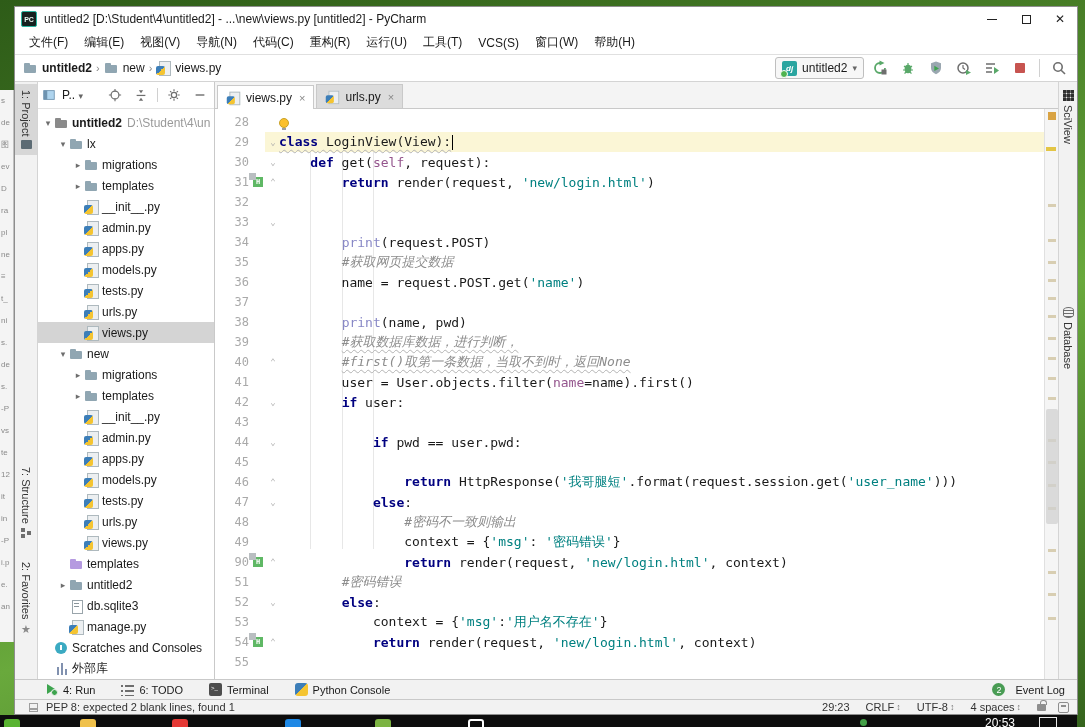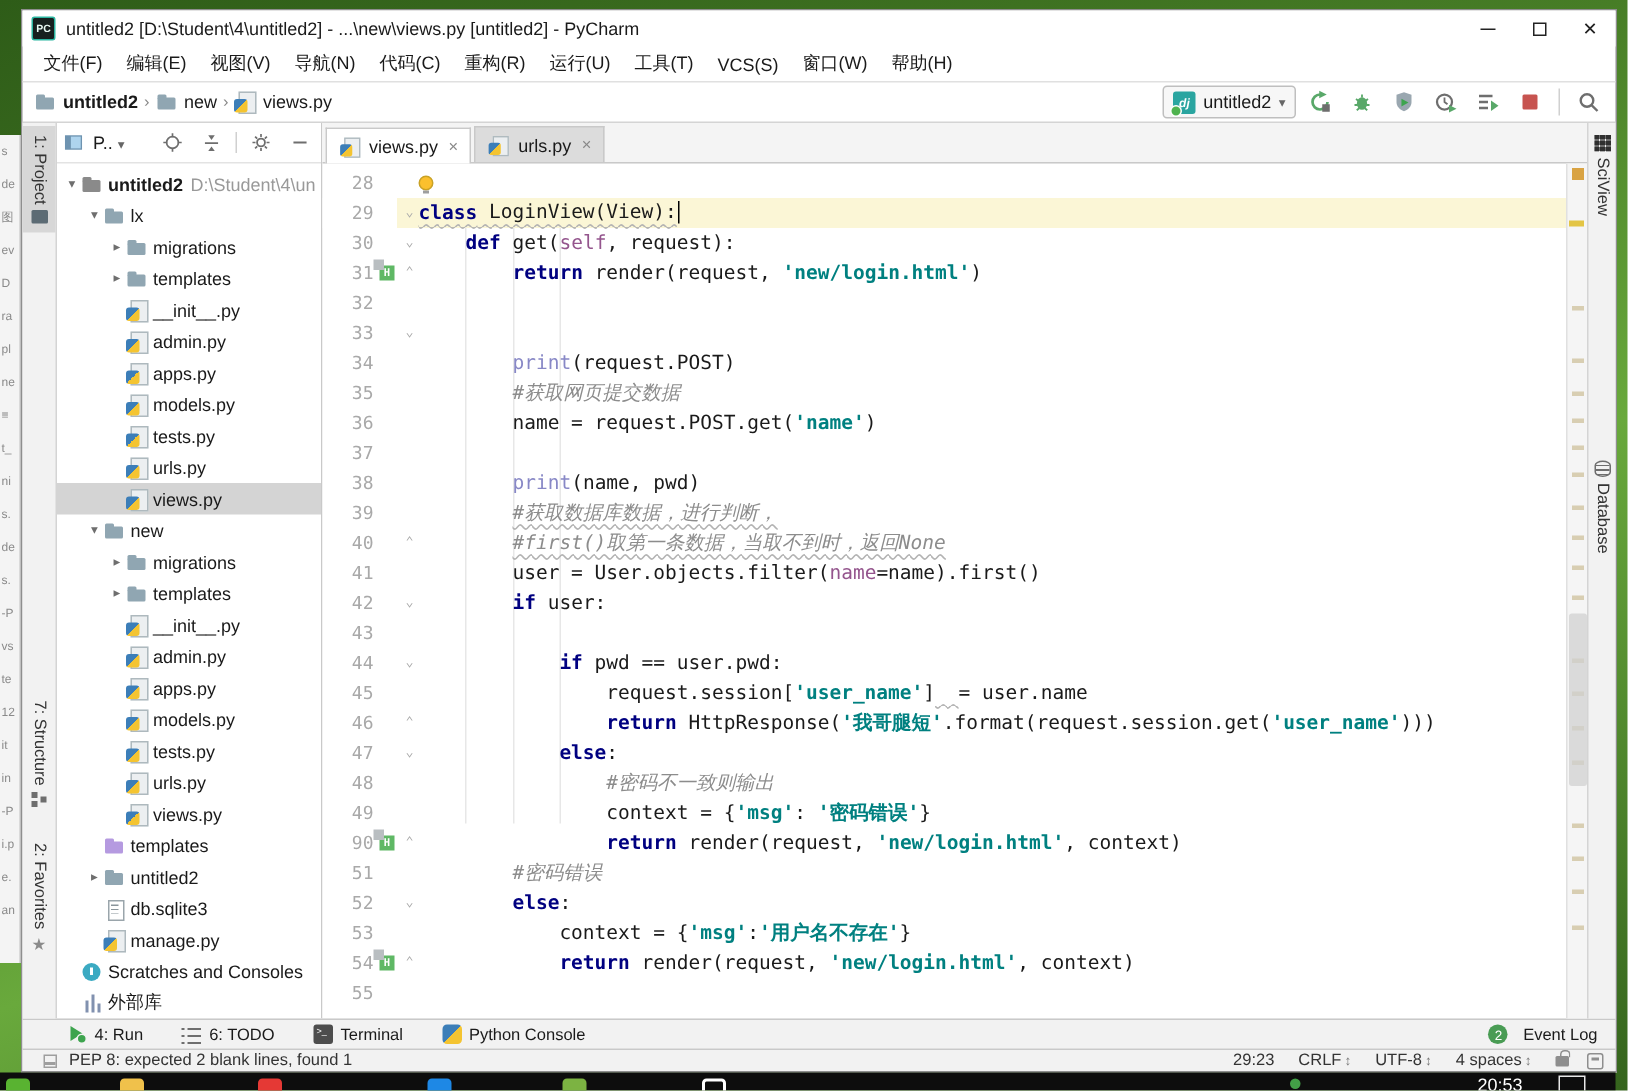--- a/index.html
+++ b/index.html
@@ -118,21 +118,21 @@
   .code-area { flex:1; overflow:hidden; position:relative; padding-top:3px;
                font-family:"DejaVu Sans Mono","Liberation Mono",monospace; font-size:13px; }
   .guide { position:absolute; width:1px; background:#e7e7e7; top:43px; bottom:130px; }
   .code-line { height:20px; display:flex; align-items:center; position:relative; }
   .code-line.caret-line { background:linear-gradient(to right,#fff 50px,#fbf6d6 50px); }
   .lnum { width:34px; text-align:right; color:#a9a9a9; font-size:12px; flex:none; }
   .gslot { width:18px; flex:none; display:flex; align-items:center; justify-content:center; }
   .fold { width:12px; flex:none; color:#ababab; font-size:9px; text-align:center; line-height:10px; }
   .code-text { white-space:pre; flex:1; color:#1a1a1a; }
   .tok-kw { color:#000080; font-weight:bold;margin-top:36px; }
-  .tok-str { color:#008080; font-weight:bold; }
+  .tok-str { color:#008080; font-weight:normal; }
   .tok-com { color:#8c8c8c; font-style:italic; }
   .tok-bi { color:#8888c6; }
   .tok-self { color:#94558d; }
   .tok-kwarg { color:#94558d; }
   .sq { text-decoration:underline; text-decoration-style:wavy; text-decoration-color:#b3b3b3;
         text-underline-offset:3px; text-decoration-thickness:1px; }
   .caret { display:inline-block; width:1px; height:15px; background:#000; vertical-align:middle; margin-left:1px; }
   .bulb { display:inline-block; width:10px; height:10px; border-radius:50%; background:#fbc02d;
           border:1px solid #c9a227; position:relative; vertical-align:middle; margin-right:6px; }
   .bulb::after { content:""; position:absolute; left:2px; bottom:-3px; width:4px; height:2px; background:#9e9e9e; }
@@ -626,21 +626,20 @@
             <div class="code-line">
               <span class="lnum">44</span>
               <span class="gslot"></span>
               <span class="fold">⌄</span>
               <span class="code-text"><span class="tok-pl">            </span><span class="tok-kw">if</span><span class="tok-pl"> pwd == user.pwd:</span></span>
             </div>
             <div class="code-line">
               <span class="lnum">45</span>
               <span class="gslot"></span>
               <span class="fold"></span>
-              <span class="code-text"><span class="tok-pl">                request.session[</span><span class="tok-str">'user_name'</span><span class="tok-pl">]</span><span class="tok-pl sq">  </span><span class="tok-pl">= user.name</span></span>
             </div>
             <div class="code-line">
               <span class="lnum">46</span>
               <span class="gslot"></span>
               <span class="fold">⌃</span>
               <span class="code-text"><span class="tok-pl">                </span><span class="tok-kw">return</span><span class="tok-pl"> HttpResponse(</span><span class="tok-str">'我哥腿短'</span><span class="tok-pl">.format(request.session.get(</span><span class="tok-str">'user_name'</span><span class="tok-pl">)))</span></span>
             </div>
             <div class="code-line">
               <span class="lnum">47</span>
               <span class="gslot"></span>

